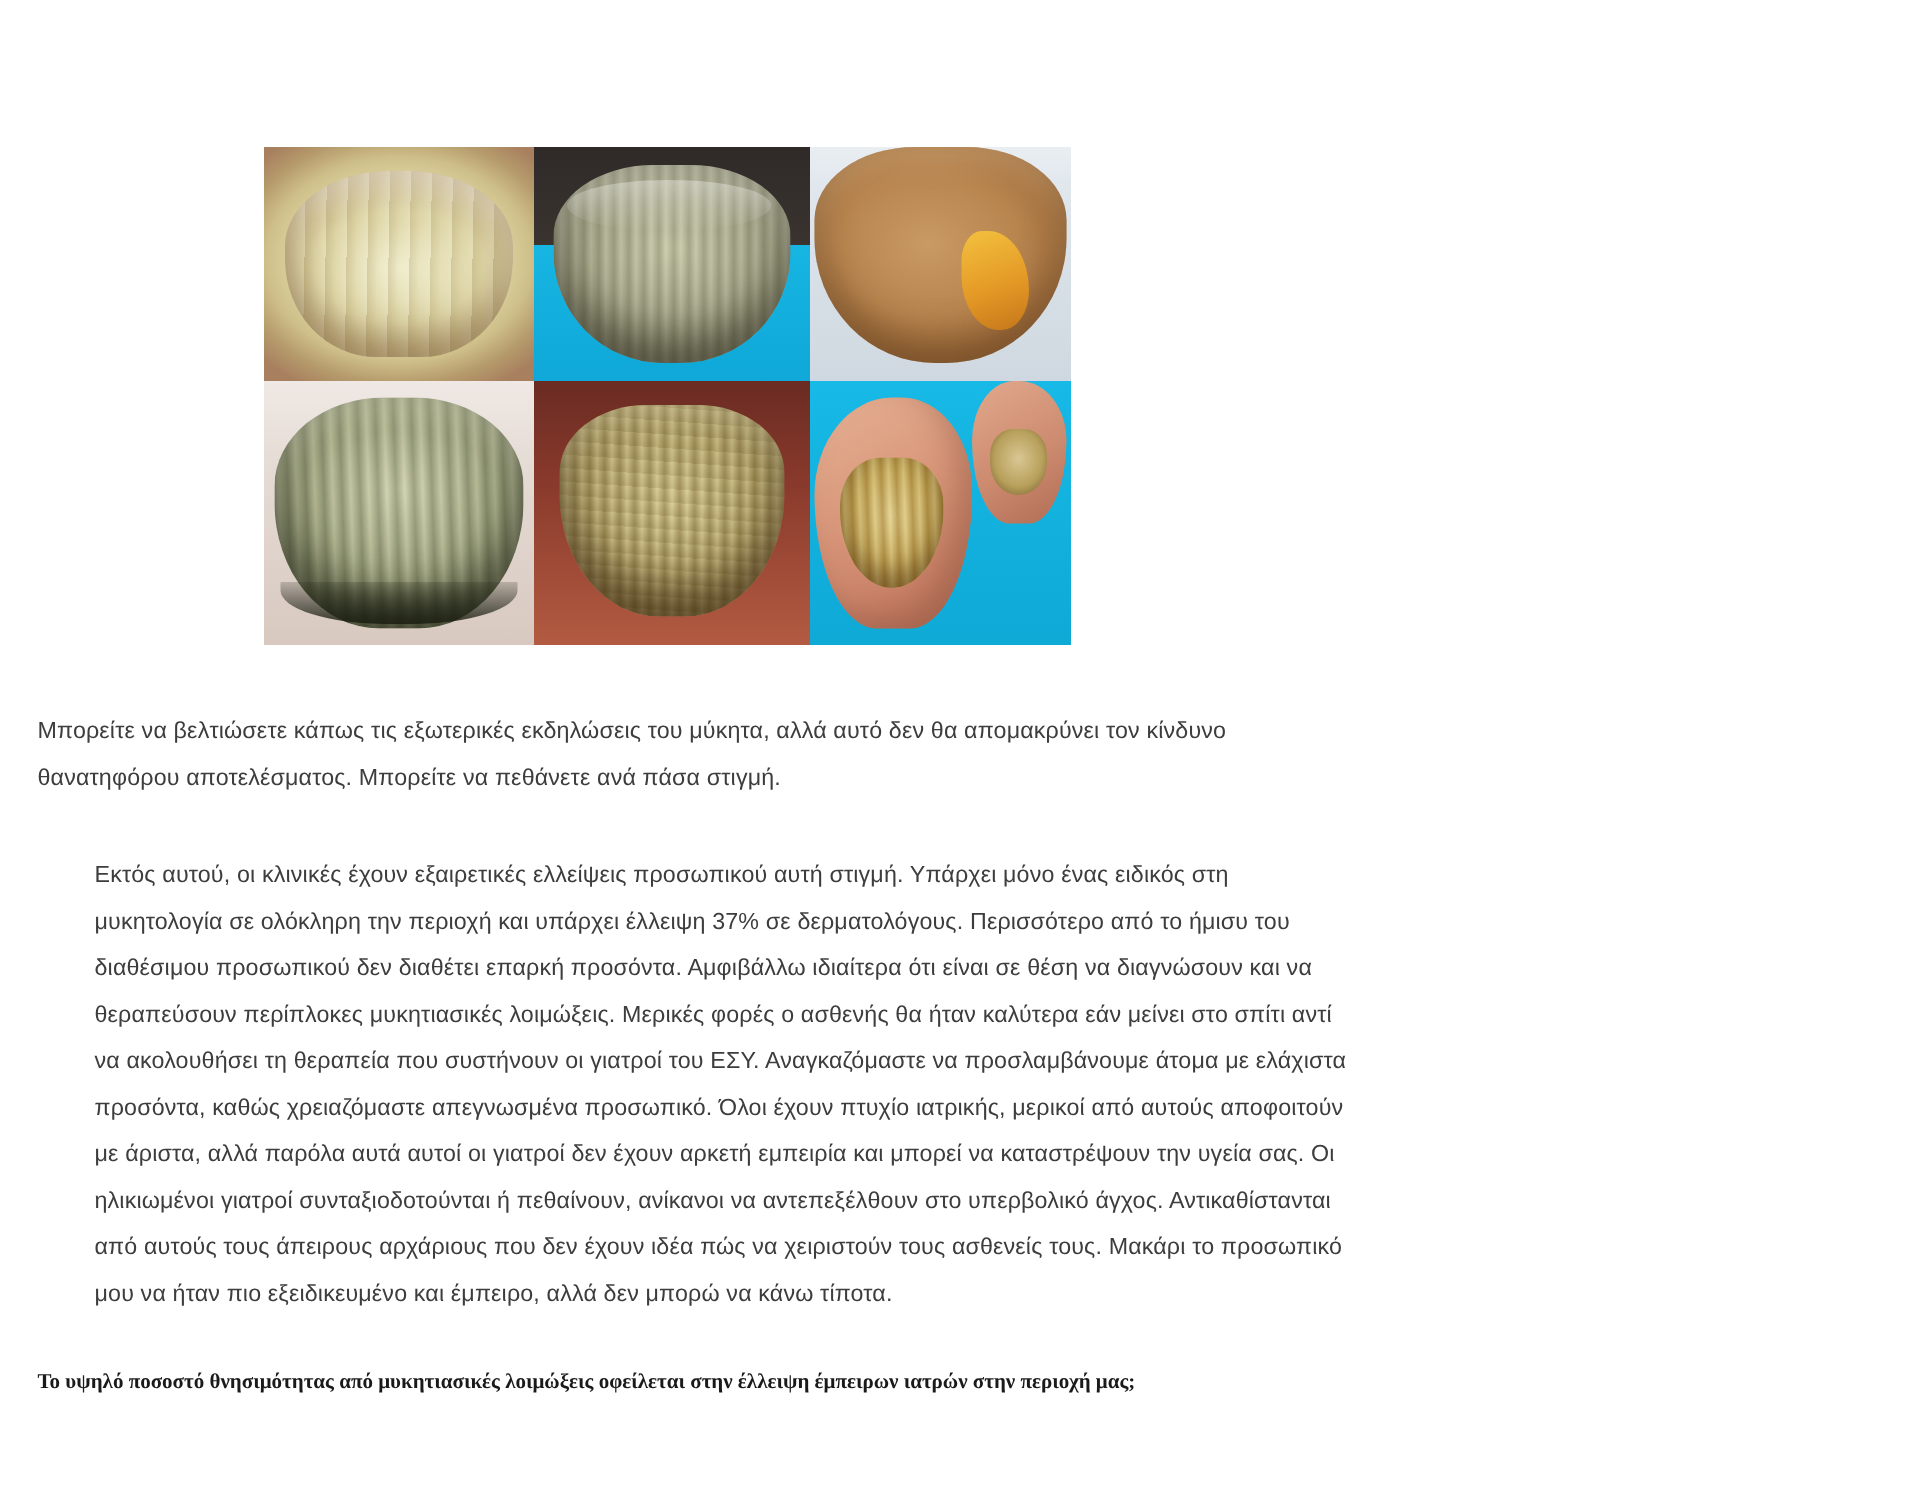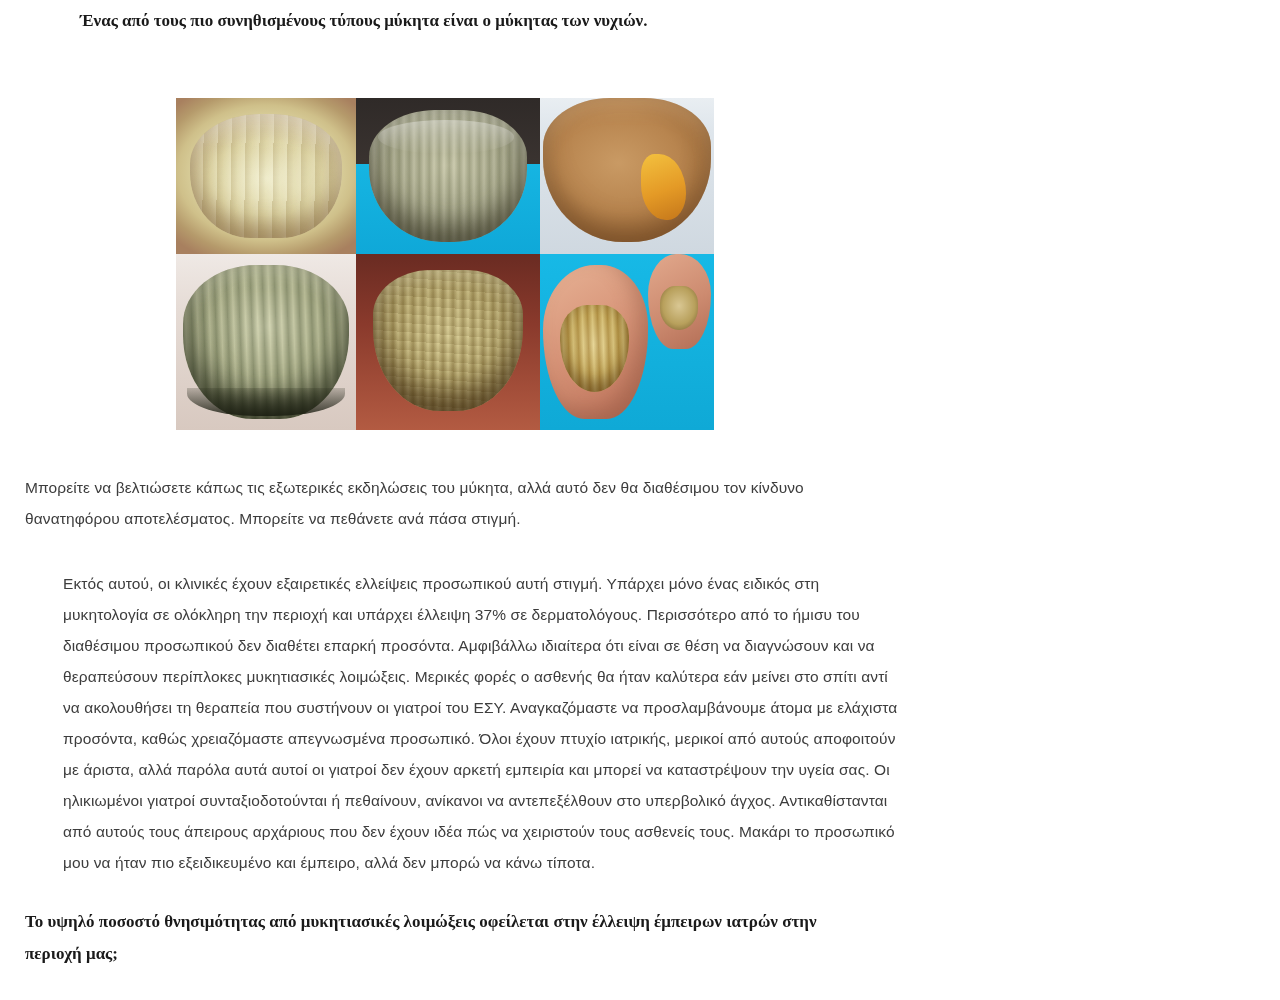--- a/index.html
+++ b/index.html
@@ -237,46 +237,45 @@
     letter-spacing: 0.1px;
   }
   #para1 { top: 456px; }
   #para2 { top: 552px; margin-left: 38px; }
   .closing-heading {
     position: absolute;
     left: 25px;
     top: 906px;
     width: 850px;
     font-family: "Liberation Serif", serif;
-    font-size: 17px;
+    font-size: 14px;
     font-weight: bold;
     color: #1a1a1a;
     line-height: 32px;
   }
 </style>
 </head>
 <body>
 
 <div class="page">
 
-  <div class="lead-heading">Ένας από τους πιο συνηθισμένους τύπους μύκητα είναι ο μύκητας των νυχιών.</div>
 
   <div class="figure">
     <div class="cell c1">
       <div class="c1-crack"></div>
     </div>
     <div class="cell c2"></div>
     <div class="cell c3"></div>
     <div class="cell c4"></div>
     <div class="cell c5"></div>
     <div class="cell c6">
       <div class="toe-big"></div>
       <div class="toe-small"></div>
     </div>
   </div>
 
-  <p class="para" id="para1">Μπορείτε να βελτιώσετε κάπως τις εξωτερικές εκδηλώσεις του μύκητα, αλλά αυτό δεν θα διαθέσιμου τον κίνδυνο θανατηφόρου αποτελέσματος. Μπορείτε να πεθάνετε ανά πάσα στιγμή.</p>
+  <p class="para" id="para1">Μπορείτε να βελτιώσετε κάπως τις εξωτερικές εκδηλώσεις του μύκητα, αλλά αυτό δεν θα απομακρύνει τον κίνδυνο θανατηφόρου αποτελέσματος. Μπορείτε να πεθάνετε ανά πάσα στιγμή.</p>
 
   <p class="para" id="para2">Εκτός αυτού, οι κλινικές έχουν εξαιρετικές ελλείψεις προσωπικού αυτή στιγμή. Υπάρχει μόνο ένας ειδικός στη μυκητολογία σε ολόκληρη την περιοχή και υπάρχει έλλειψη 37% σε δερματολόγους. Περισσότερο από το ήμισυ του διαθέσιμου προσωπικού δεν διαθέτει επαρκή προσόντα. Αμφιβάλλω ιδιαίτερα ότι είναι σε θέση να διαγνώσουν και να θεραπεύσουν περίπλοκες μυκητιασικές λοιμώξεις. Μερικές φορές ο ασθενής θα ήταν καλύτερα εάν μείνει στο σπίτι αντί να ακολουθήσει τη θεραπεία που συστήνουν οι γιατροί του ΕΣΥ. Αναγκαζόμαστε να προσλαμβάνουμε άτομα με ελάχιστα προσόντα, καθώς χρειαζόμαστε απεγνωσμένα προσωπικό. Όλοι έχουν πτυχίο ιατρικής, μερικοί από αυτούς αποφοιτούν με άριστα, αλλά παρόλα αυτά αυτοί οι γιατροί δεν έχουν αρκετή εμπειρία και μπορεί να καταστρέψουν την υγεία σας. Οι ηλικιωμένοι γιατροί συνταξιοδοτούνται ή πεθαίνουν, ανίκανοι να αντεπεξέλθουν στο υπερβολικό άγχος. Αντικαθίστανται από αυτούς τους άπειρους αρχάριους που δεν έχουν ιδέα πώς να χειριστούν τους ασθενείς τους. Μακάρι το προσωπικό μου να ήταν πιο εξειδικευμένο και έμπειρο, αλλά δεν μπορώ να κάνω τίποτα.</p>
 
   <div class="closing-heading">Το υψηλό ποσοστό θνησιμότητας από μυκητιασικές λοιμώξεις οφείλεται στην έλλειψη έμπειρων ιατρών στην περιοχή μας;</div>
 
 </div>
 
 </body></html>

